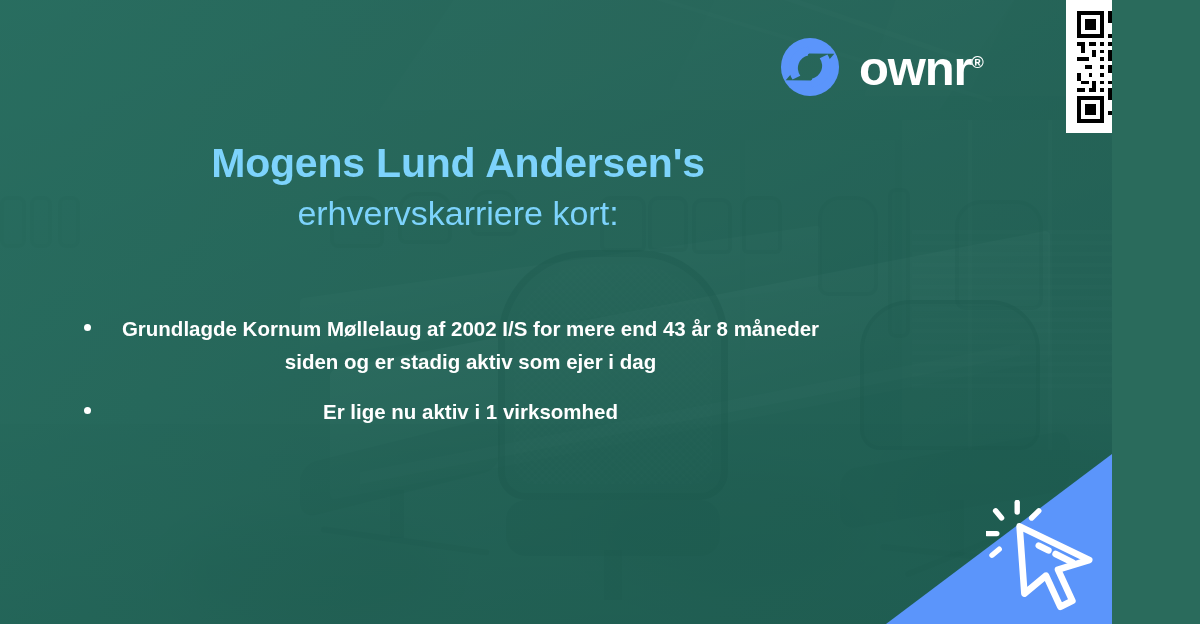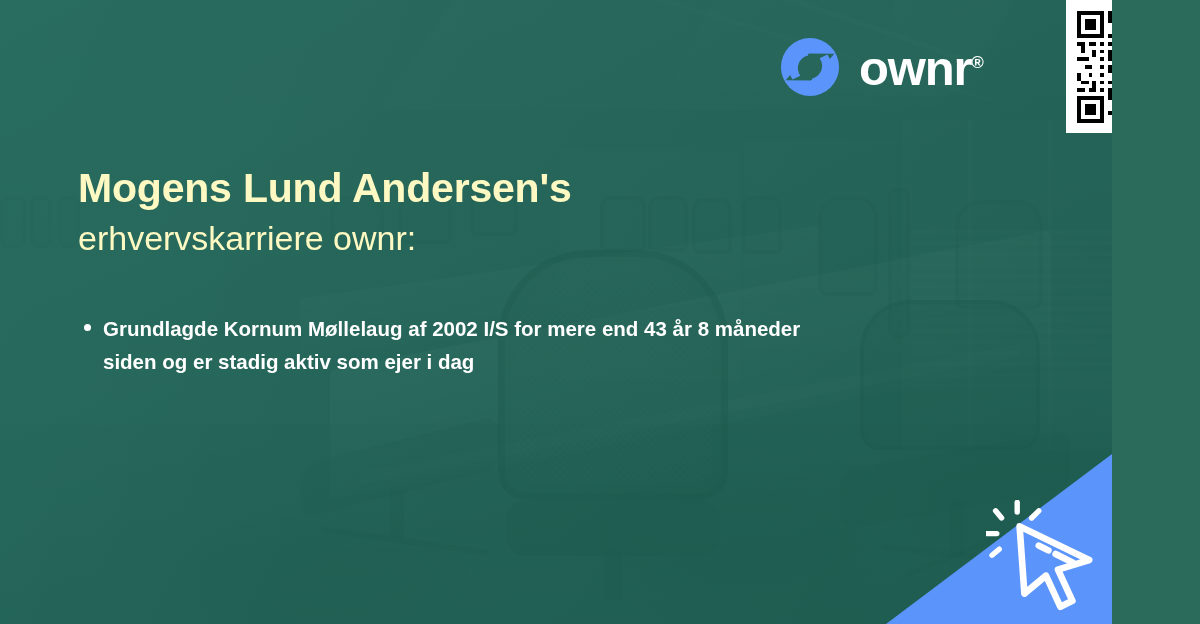--- a/index.html
+++ b/index.html
@@ -4,20 +4,21 @@
 <style>
   * { margin:0; padding:0; box-sizing:border-box; }
   html,body { width:1200px; height:624px; overflow:hidden; background:#2a6b5c; }
   body { font-family:"Liberation Sans", sans-serif; }
 
   .card {
     position:relative;
     width:1112px; height:624px;
     overflow:hidden;
     background:#2a6b5c;
+    text-align:center;
   }
 
   
   .photo {
     position:absolute; inset:0;
     overflow:hidden;
     filter:saturate(0.25);
   }
   .photo-base {
     position:absolute; inset:0;
@@ -143,22 +144,22 @@
   .logo-reg { font-size:17px; vertical-align:super; font-weight:bold; letter-spacing:0; }
 
   .qr-panel {
     position:absolute; left:1066px; top:0px; width:134px; height:133px;
     background:#ffffff;
     display:flex; align-items:center; justify-content:center;
   }
   .qr-panel svg { display:block; }
 
   .headline {
-    position:absolute; left:78px; top:166px; width:760px;
-    color:#fef9c3;
+    position:absolute; left:78px; top:141px; width:760px;
+    color:#7dd3fc;
   }
   .headline .l1 {
     font-size:41px; font-weight:bold; line-height:1.12; letter-spacing:-0.2px;
     white-space:nowrap;
   }
   .headline .l2 {
     font-size:34px; font-weight:normal; line-height:1.3; letter-spacing:0px;
     margin-top:4px;
   }
 
@@ -423,27 +424,31 @@
           <rect x="15" y="28" width="1" height="1"></rect>
             <rect x="17" y="28" width="2" height="1"></rect>
           <rect x="24" y="22" width="1" height="1"></rect>
             <rect x="21" y="16" width="1" height="1"></rect>
         </g>
       </svg>
     </div>
 
     <div class="headline">
       <div class="l1">Mogens Lund Andersen's</div>
-      <div class="l2">erhvervskarriere ownr:</div>
+      <div class="l2">erhvervskarriere kort:</div>
     </div>
 
     <div class="bullets">
       <div class="bullet">
         <span class="dot"></span>
         <span>Grundlagde Kornum Møllelaug af 2002 I/S for mere end 43 år 8 måneder siden og er stadig aktiv som ejer i dag</span>
+      </div>
+      <div class="bullet">
+        <span class="dot"></span>
+        <span>Er lige nu aktiv i 1 virksomhed</span>
       </div>
     </div>
 
     <div class="corner-triangle">
       <div class="tri"></div>
       <svg class="cursor-icon" viewBox="0 0 100 100">
         <g fill="none" stroke="#ffffff" stroke-width="5.5" stroke-linecap="round" stroke-linejoin="round">
           <path d="M 28 22 L 86 50 L 60 58 L 72 84 L 62 89 L 50 63 L 32 78 Z"></path>
           <line x1="44" y1="38" x2="52" y2="42"></line>
           <line x1="58" y1="45" x2="72" y2="52"></line>

